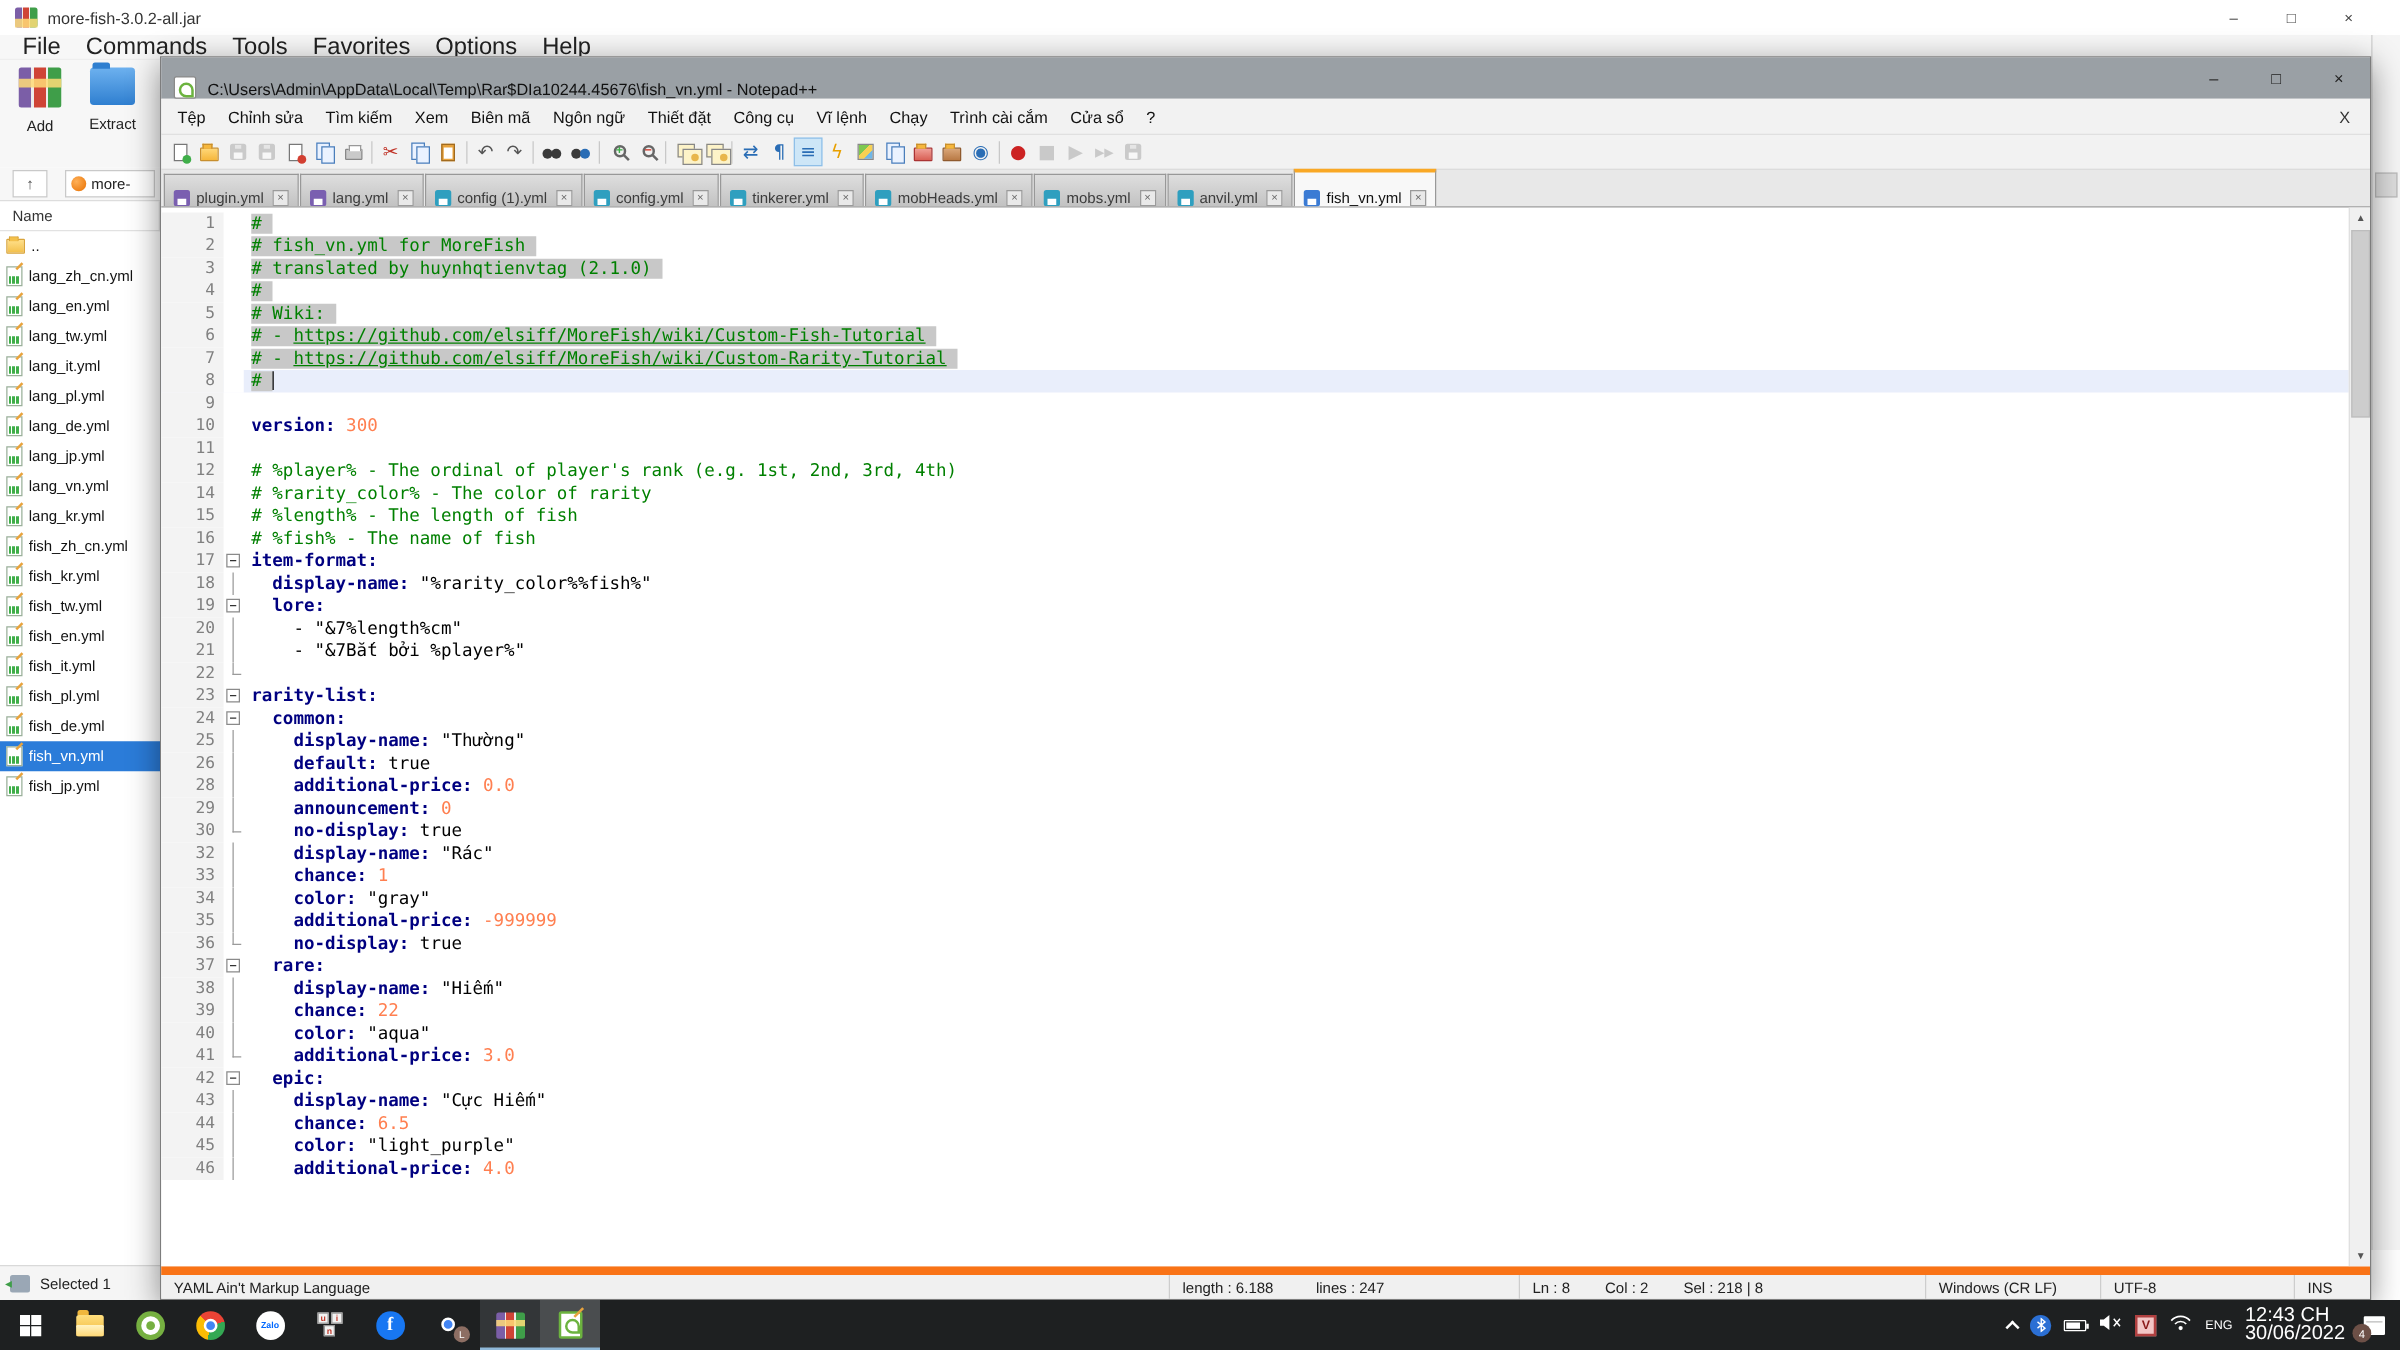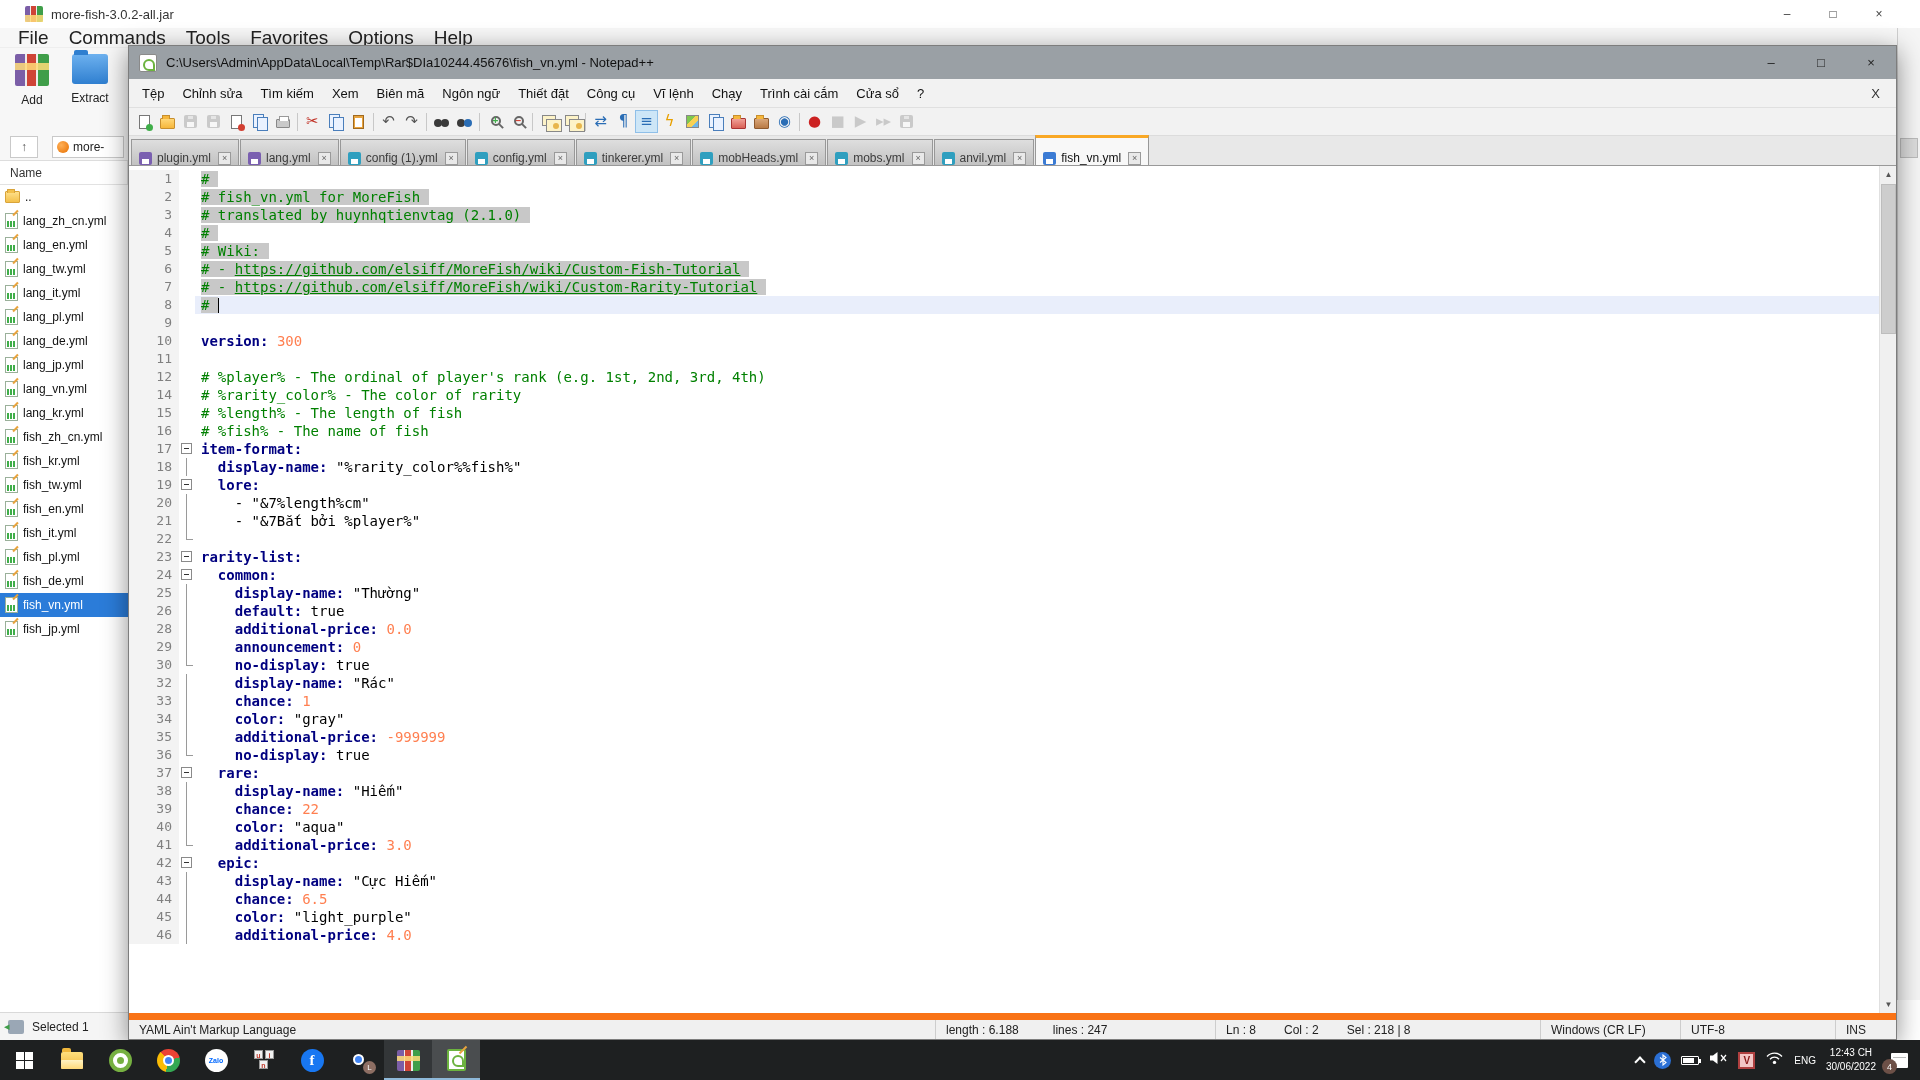--- a/index.html
+++ b/index.html
@@ -1,21 +1,21 @@
 <!DOCTYPE html>
 <html><head>
 <meta charset="utf-8">
 <style>
   *{margin:0;padding:0;box-sizing:border-box}
   html,body{width:1920px;height:1080px;overflow:hidden;font-family:"Liberation Sans",sans-serif}
   #screen{position:relative;width:1920px;height:1080px;background:#f0f0f0}
 
   
   #winrar{position:absolute;inset:0 0 40px 0;background:#fff}
-  .wr-titlebar{position:absolute;left:17px;top:0;right:0;height:28px;background:#fff;display:flex;align-items:center;padding-left:8px}
+  .wr-titlebar{position:absolute;left:4px;top:0;right:0;height:28px;background:#fff;display:flex;align-items:center;padding-left:8px}
   .wr-title{font-size:13px;color:#333;margin-left:8px}
   .wr-caption-btns{position:absolute;right:18px;top:0;display:flex}
   .cap-btn{width:46px;height:28px;display:flex;align-items:center;justify-content:center;font-size:12px;color:#444}
   .wr-menubar{position:absolute;left:0;top:28px;right:0;height:20px;background:#f7f7f7;display:flex;align-items:center;padding-left:8px;border-bottom:1px solid #eee}
   .wr-menu-item{font-size:19px;color:#222;padding:0 10px}
   .wr-toolbar{position:absolute;left:0;top:48px;width:128px;height:86px;background:#f7f7f7}
   .wr-tool{position:absolute;top:6px;width:52px;text-align:center}
   .books{display:inline-block;width:34px;height:32px;background:linear-gradient(90deg,#7b5ea7 0 30%,#ececec 30% 35%,#cf4436 35% 63%,#ececec 63% 68%,#3f9e49 68%);border-radius:2px;position:relative}
   .books::before{content:"";position:absolute;left:0;right:0;top:9px;height:7px;background:rgba(255,220,120,.85)}
   .bluefolder{display:inline-block;width:36px;height:30px;background:linear-gradient(#6db1ef,#2f7fd0);border-radius:3px;position:relative}
@@ -36,21 +36,21 @@
   .micro-folder{flex:0 0 auto;width:15px;height:12px;background:linear-gradient(#ffe08a,#f3c04b);border:1px solid #d9a43a;border-radius:1px;position:relative}
   .micro-folder::before{content:"";position:absolute;left:1px;top:-3px;width:6px;height:3px;background:#f3c04b;border:1px solid #d9a43a;border-bottom:none;border-radius:1px 1px 0 0}
   .wr-status{position:absolute;left:0;bottom:0;width:128px;height:28px;background:#f5f5f5;border-top:1px solid #d9d9d9;display:flex;align-items:center;font-size:12px;color:#222}
   .disk-ico{width:16px;height:14px;background:#9aa7b5;border-radius:2px;margin:0 8px 0 8px;position:relative}
   .disk-ico::after{content:"◂";position:absolute;left:-4px;top:0;color:#3f9e49;font-size:11px}
   .wr-right-sliver{position:absolute;right:0;top:28px;width:23px;bottom:40px;background:#f5f5f5;border-left:1px solid #cfcfcf}
   .wr-right-box{position:absolute;right:2px;top:110px;width:18px;height:20px;background:#dcdcdc;border:1px solid #bbb}
 
   
   #npp{position:absolute;left:128px;top:45px;width:1769px;height:995px;background:#f2f2f2;border:1px solid #7d7d7d;box-shadow:0 6px 24px rgba(0,0,0,.45);display:flex;flex-direction:column}
-  .npp-titlebar{height:33px;background:#9aa0a5;display:flex;align-items:center;padding-left:10px;flex:0 0 auto}
+  .npp-titlebar{height:33px;background:#9aa0a5;display:flex;align-items:flex-end;padding-left:10px;flex:0 0 auto}
   .npp-ico{width:18px;height:18px;background:#fff;border:1px solid #8a8a8a;border-radius:2px;position:relative;flex:0 0 auto}
   .npp-ico::after{content:"";position:absolute;left:3px;top:4px;width:8px;height:8px;border:2px solid #6cb33f;border-radius:50% 50% 0 50%}
   .npp-title{font-size:13px;color:#111;margin-left:9px;white-space:nowrap}
   .npp-caption{margin-left:auto;display:flex;height:33px}
   .npp-cap-btn{width:50px;height:33px;display:flex;align-items:center;justify-content:center;font-size:13px;color:#222}
   .npp-menubar{height:28px;background:#f2f2f2;display:flex;align-items:center;padding-left:4px;flex:0 0 auto}
   .npp-menu-item{font-size:13px;color:#111;padding:0 9px}
   .npp-menu-x{margin-left:auto;margin-right:16px;font-size:13px;color:#333}
   .npp-toolbar{height:28px;background:#f2f2f2;border-top:1px solid #e0e0e0;display:flex;align-items:center;padding-left:4px;flex:0 0 auto}
   .tbi{width:23px;height:23px;display:flex;align-items:center;justify-content:center;position:relative;border:1px solid transparent;background:transparent}
@@ -157,21 +157,21 @@
   .ico-nppbar::after{content:"";position:absolute;left:3px;top:4px;width:8px;height:8px;border:2px solid #6cb33f;border-radius:50% 50% 0 50%}
   .ico-nppbar::before{content:"";position:absolute;right:-4px;top:-2px;width:10px;height:2px;background:#e8a33d;transform:rotate(-45deg)}
   #tray{margin-left:auto;display:flex;align-items:center;gap:10px;padding-right:8px;color:#fff}
   .chev{width:8px;height:8px;border-left:2px solid #fff;border-top:2px solid #fff;transform:rotate(45deg);margin-top:3px}
   .bt-ico{width:17px;height:17px;border-radius:50%;background:#2b6fd4;display:flex;align-items:center;justify-content:center}
   .batt{width:18px;height:9px;border:1px solid #fff;border-radius:1px;position:relative}
   .batt::after{content:"";position:absolute;right:-3px;top:2px;width:2px;height:4px;background:#fff}
   .batt::before{content:"";position:absolute;left:1px;top:1px;bottom:1px;width:11px;background:#fff}
   .vkey{width:17px;height:17px;background:#f3c6c6;border:2px solid #b04040;display:flex;align-items:center;justify-content:center;color:#8b1a1a;font-weight:bold;font-size:10px}
   .tray-lang{font-size:10px}
-  .tray-clock{font-size:10px;text-align:center;line-height:14px}
+  .tray-clock{font-size:16px;text-align:left;line-height:14px}
   .notif-wrap{position:relative;width:26px;height:24px;display:flex;align-items:center;justify-content:center}
   .notif-ico{width:17px;height:15px;background:#fff;border-radius:1px 1px 1px 0;position:relative}
   .notif-ico::after{content:"";position:absolute;left:2px;top:4px;right:2px;height:1px;background:#bbb}
   .notif-badge{position:absolute;left:-4px;bottom:-2px;width:15px;height:15px;border-radius:50%;background:#6d5047;color:#fff;font-size:9px;display:flex;align-items:center;justify-content:center}
 </style>
 </head>
 <body>
 
 <div id="screen">
 

